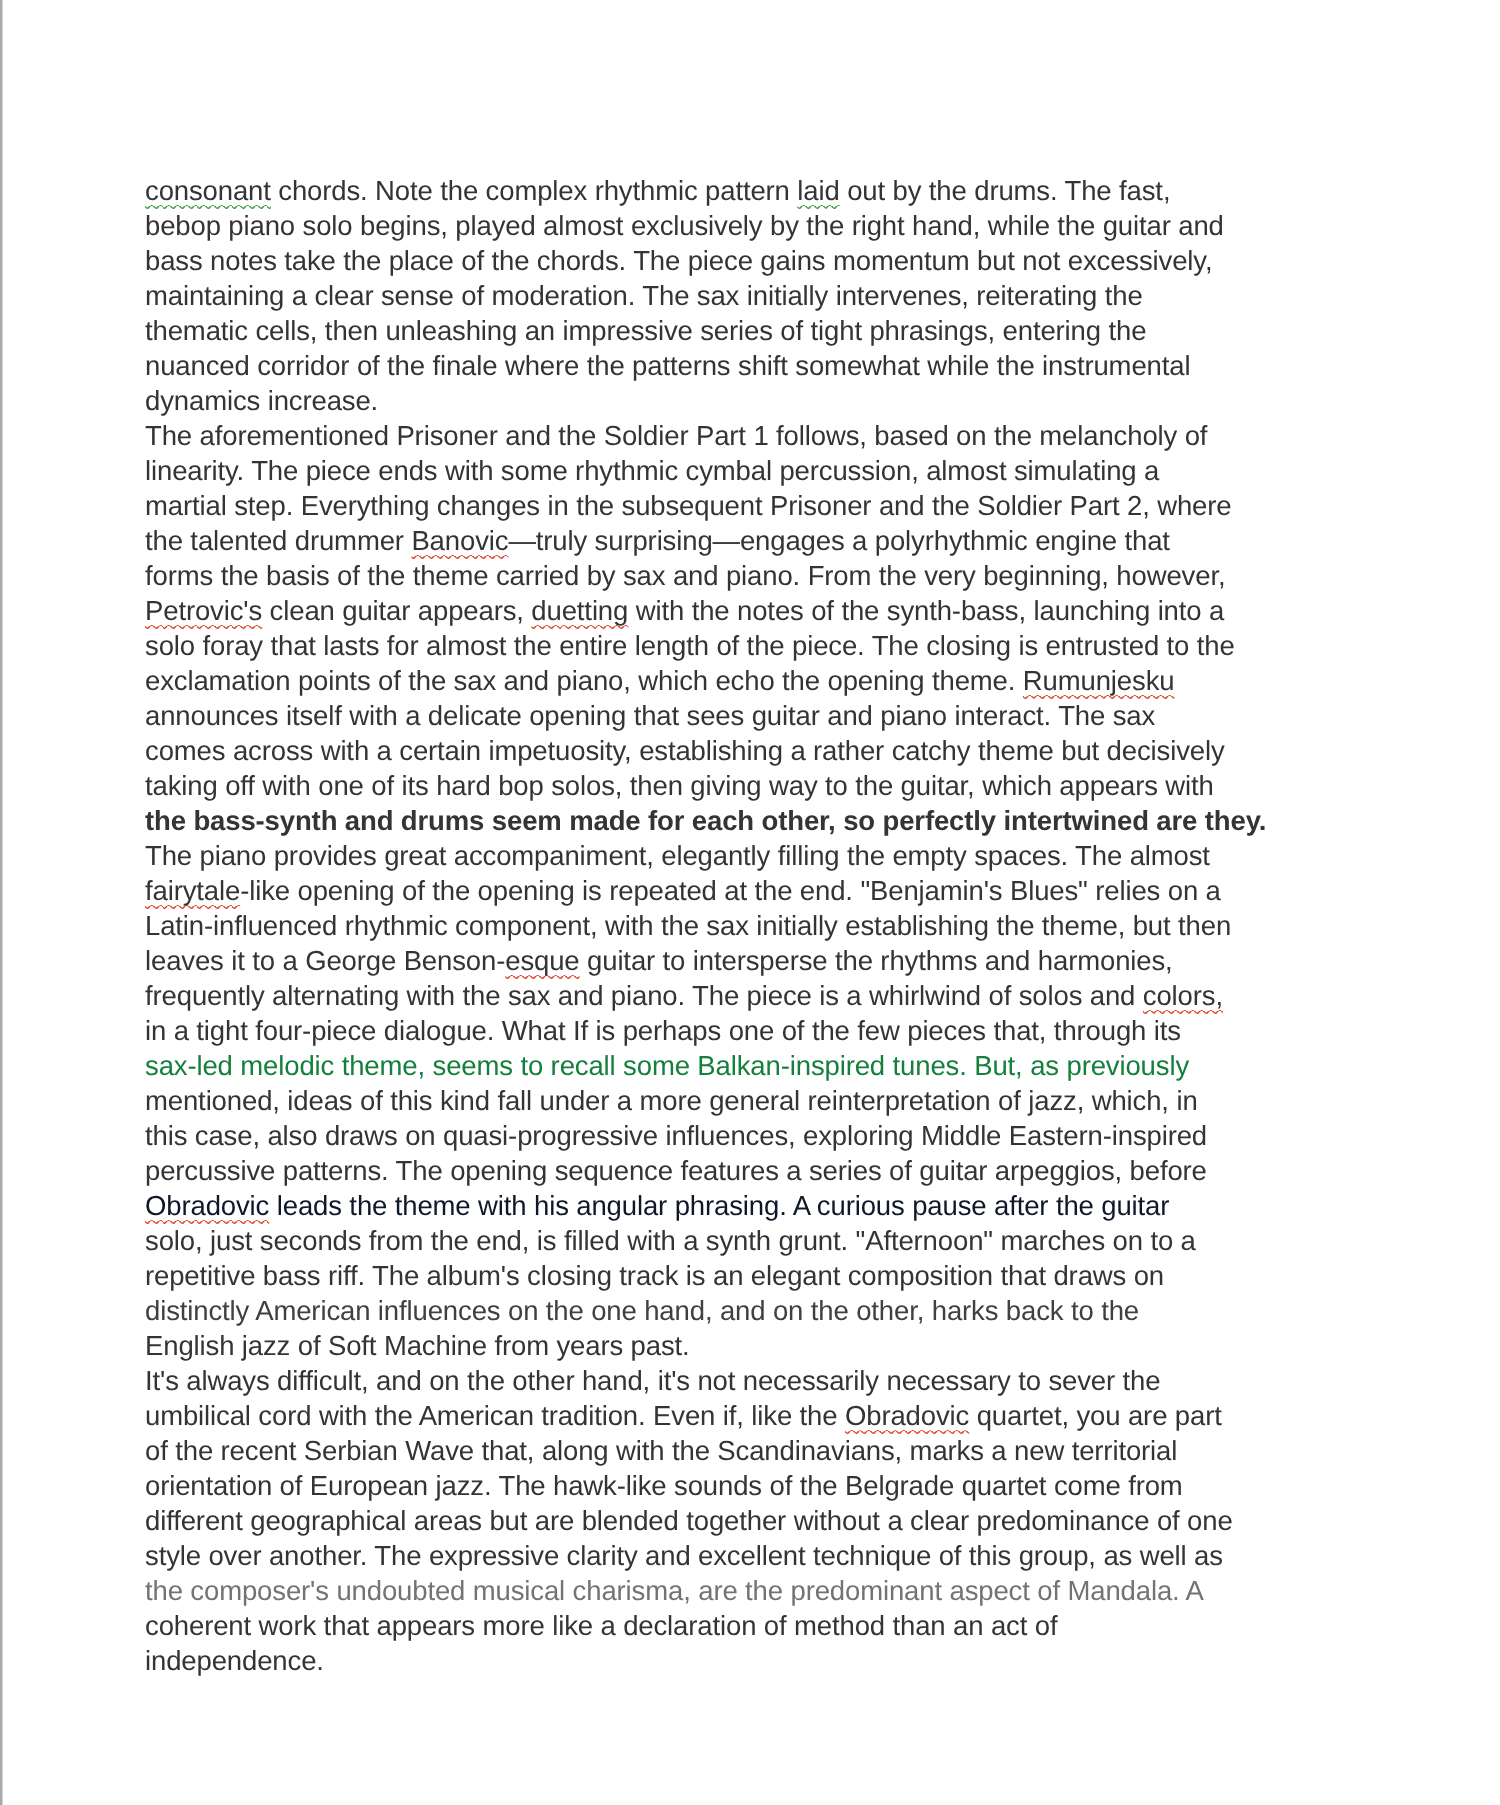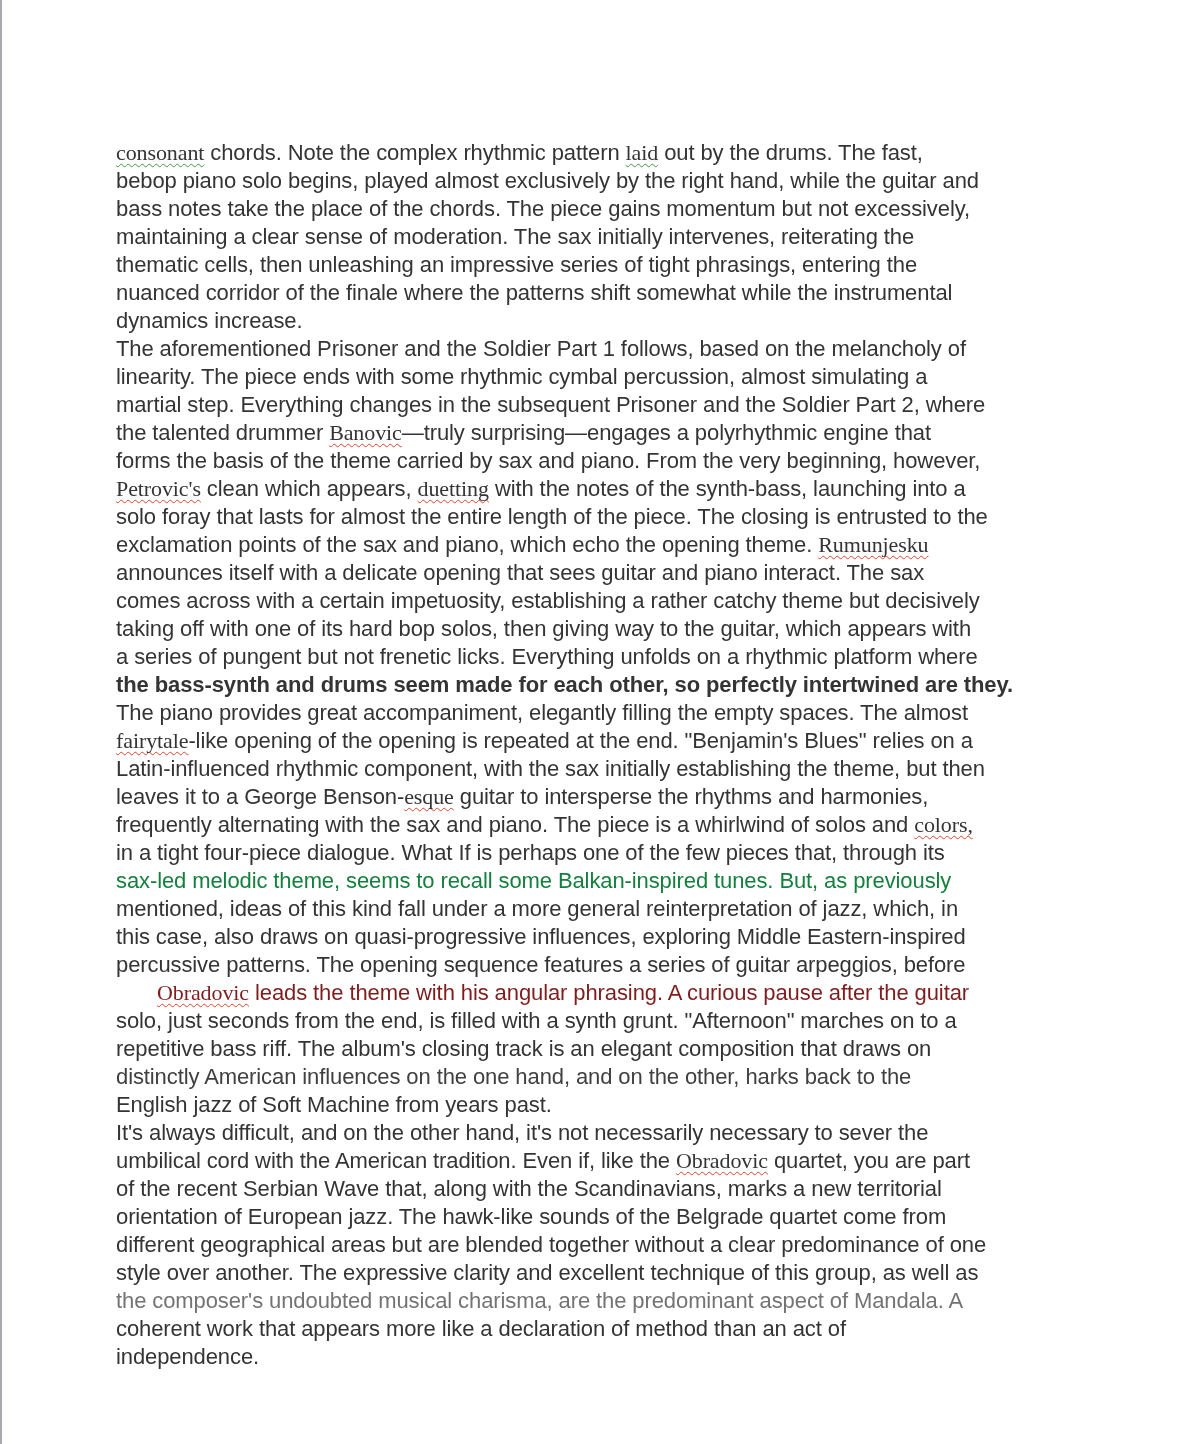--- a/index.html
+++ b/index.html
@@ -32,60 +32,58 @@
     font-size: 22px;
     line-height: 28px;
     letter-spacing: -0.1px;
   }
   .sq {
     text-decoration-line: underline;
     text-decoration-style: wavy;
     text-decoration-thickness: 1px;
     text-underline-offset: 3px;
     text-decoration-skip-ink: none;
-    font-family: Liberation Serif, serif;
   }
 </style>
 </head>
 <body style="background: rgb(255, 255, 255);">
 
 <div class="left-border" style="background: rgb(168, 168, 176);"></div>
 
 <div class="doc-body">
     <div class="line" style="color: rgb(52, 52, 52);"><span class="sq" style="text-decoration-color: rgb(63, 158, 63);">consonant</span><span> chords. Note the complex rhythmic pattern </span><span class="sq" style="text-decoration-color: rgb(63, 158, 63);">laid</span><span> out by the drums. The fast,</span></div>
     <div class="line" style="color: rgb(52, 52, 52);"><span>bebop piano solo begins, played almost exclusively by the right hand, while the guitar and</span></div>
     <div class="line" style="color: rgb(52, 52, 52);"><span>bass notes take the place of the chords. The piece gains momentum but not excessively,</span></div>
     <div class="line" style="color: rgb(52, 52, 52);"><span>maintaining a clear sense of moderation. The sax initially intervenes, reiterating the</span></div>
     <div class="line" style="color: rgb(52, 52, 52);"><span>thematic cells, then unleashing an impressive series of tight phrasings, entering the</span></div>
     <div class="line" style="color: rgb(52, 52, 52);"><span>nuanced corridor of the finale where the patterns shift somewhat while the instrumental</span></div>
     <div class="line" style="color: rgb(52, 52, 52);"><span>dynamics increase.</span></div>
     <div class="line" style="color: rgb(52, 52, 52);"><span>The aforementioned Prisoner and the Soldier Part 1 follows, based on the melancholy of</span></div>
     <div class="line" style="color: rgb(52, 52, 52);"><span>linearity. The piece ends with some rhythmic cymbal percussion, almost simulating a</span></div>
     <div class="line" style="color: rgb(52, 52, 52);"><span>martial step. Everything changes in the subsequent Prisoner and the Soldier Part 2, where</span></div>
     <div class="line" style="color: rgb(52, 52, 52);"><span>the talented drummer </span><span class="sq" style="text-decoration-color: rgb(224, 68, 46);">Banovic</span><span>—truly surprising—engages a polyrhythmic engine that</span></div>
     <div class="line" style="color: rgb(52, 52, 52);"><span>forms the basis of the theme carried by sax and piano. From the very beginning, however,</span></div>
-    <div class="line" style="color: rgb(52, 52, 52);"><span class="sq" style="text-decoration-color: rgb(224, 68, 46);">Petrovic's</span><span> clean which appears, </span><span class="sq" style="text-decoration-color: rgb(224, 68, 46);">duetting</span><span> with the notes of the synth-bass, launching into a</span></div>
+    <div class="line" style="color: rgb(52, 52, 52);"><span class="sq" style="text-decoration-color: rgb(224, 68, 46);">Petrovic's</span><span> clean guitar appears, </span><span class="sq" style="text-decoration-color: rgb(224, 68, 46);">duetting</span><span> with the notes of the synth-bass, launching into a</span></div>
     <div class="line" style="color: rgb(52, 52, 52);"><span>solo foray that lasts for almost the entire length of the piece. The closing is entrusted to the</span></div>
     <div class="line" style="color: rgb(52, 52, 52);"><span>exclamation points of the sax and piano, which echo the opening theme. </span><span class="sq" style="text-decoration-color: rgb(224, 68, 46);">Rumunjesku</span></div>
     <div class="line" style="color: rgb(52, 52, 52);"><span>announces itself with a delicate opening that sees guitar and piano interact. The sax</span></div>
     <div class="line" style="color: rgb(52, 52, 52);"><span>comes across with a certain impetuosity, establishing a rather catchy theme but decisively</span></div>
     <div class="line" style="color: rgb(52, 52, 52);"><span>taking off with one of its hard bop solos, then giving way to the guitar, which appears with</span></div>
-    <div class="line" style="color: rgb(52, 52, 52);"><span>a series of pungent but not frenetic licks. Everything unfolds on a rhythmic platform where</span></div>
     <div class="line" style="color: rgb(52, 52, 52); font-weight: bold;"><span>the bass-synth and drums seem made for each other, so perfectly intertwined are they.</span></div>
     <div class="line" style="color: rgb(52, 52, 52);"><span>The piano provides great accompaniment, elegantly filling the empty spaces. The almost</span></div>
     <div class="line" style="color: rgb(52, 52, 52);"><span class="sq" style="text-decoration-color: rgb(224, 68, 46);">fairytale</span><span>-like opening of the opening is repeated at the end. "Benjamin's Blues" relies on a</span></div>
     <div class="line" style="color: rgb(52, 52, 52);"><span>Latin-influenced rhythmic component, with the sax initially establishing the theme, but then</span></div>
     <div class="line" style="color: rgb(52, 52, 52);"><span>leaves it to a George Benson-</span><span class="sq" style="text-decoration-color: rgb(224, 68, 46);">esque</span><span> guitar to intersperse the rhythms and harmonies,</span></div>
     <div class="line" style="color: rgb(52, 52, 52);"><span>frequently alternating with the sax and piano. The piece is a whirlwind of solos and </span><span class="sq" style="text-decoration-color: rgb(224, 68, 46);">colors,</span></div>
     <div class="line" style="color: rgb(52, 52, 52);"><span>in a tight four-piece dialogue. What If is perhaps one of the few pieces that, through its</span></div>
     <div class="line" style="color: #15803d;"><span>sax-led melodic theme, seems to recall some Balkan-inspired tunes. But, as previously</span></div>
     <div class="line" style="color: rgb(52, 52, 52);"><span>mentioned, ideas of this kind fall under a more general reinterpretation of jazz, which, in</span></div>
     <div class="line" style="color: rgb(52, 52, 52);"><span>this case, also draws on quasi-progressive influences, exploring Middle Eastern-inspired</span></div>
     <div class="line" style="color: rgb(52, 52, 52);"><span>percussive patterns. The opening sequence features a series of guitar arpeggios, before</span></div>
-    <div class="line" style="color: #7f1d1d; margin-left: 41px;"><span class="sq" style="text-decoration-color: rgb(224, 68, 46);">Obradovic</span><span> leads the theme with his angular phrasing. A curious pause after the guitar</span></div>
+    <div class="line" style="color: #0f172a;"><span class="sq" style="text-decoration-color: rgb(224, 68, 46);">Obradovic</span><span> leads the theme with his angular phrasing. A curious pause after the guitar</span></div>
     <div class="line" style="color: rgb(52, 52, 52);"><span>solo, just seconds from the end, is filled with a synth grunt. "Afternoon" marches on to a</span></div>
     <div class="line" style="color: rgb(52, 52, 52);"><span>repetitive bass riff. The album's closing track is an elegant composition that draws on</span></div>
     <div class="line" style="color: #404040;"><span>distinctly American influences on the one hand, and on the other, harks back to the</span></div>
     <div class="line" style="color: rgb(52, 52, 52);"><span>English jazz of Soft Machine from years past.</span></div>
     <div class="line" style="color: rgb(52, 52, 52);"><span>It's always difficult, and on the other hand, it's not necessarily necessary to sever the</span></div>
     <div class="line" style="color: rgb(52, 52, 52);"><span>umbilical cord with the American tradition. Even if, like the </span><span class="sq" style="text-decoration-color: rgb(224, 68, 46);">Obradovic</span><span> quartet, you are part</span></div>
     <div class="line" style="color: rgb(52, 52, 52);"><span>of the recent Serbian Wave that, along with the Scandinavians, marks a new territorial</span></div>
     <div class="line" style="color: rgb(52, 52, 52);"><span>orientation of European jazz. The hawk-like sounds of the Belgrade quartet come from</span></div>
     <div class="line" style="color: rgb(52, 52, 52);"><span>different geographical areas but are blended together without a clear predominance of one</span></div>
     <div class="line" style="color: rgb(52, 52, 52);"><span>style over another. The expressive clarity and excellent technique of this group, as well as</span></div>

